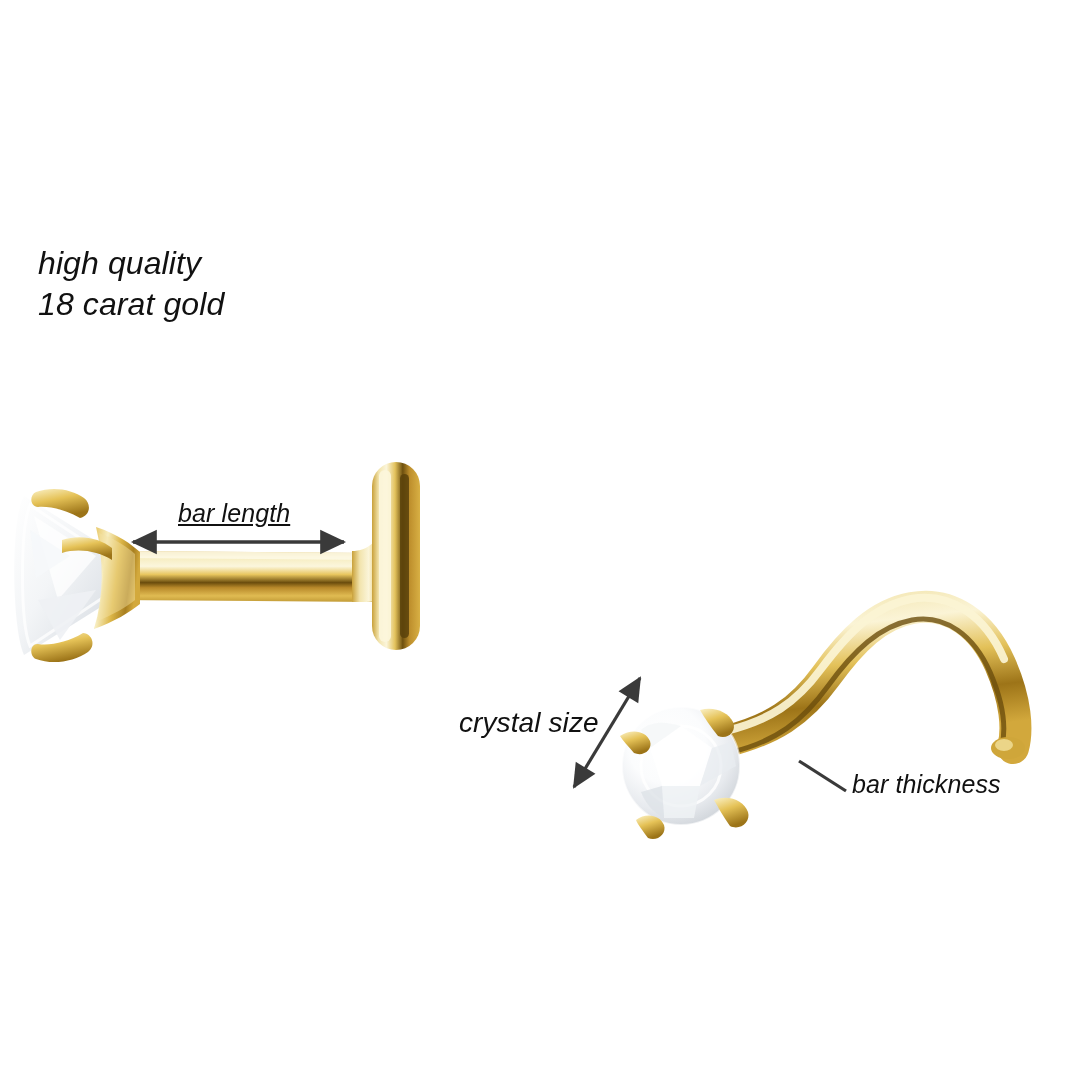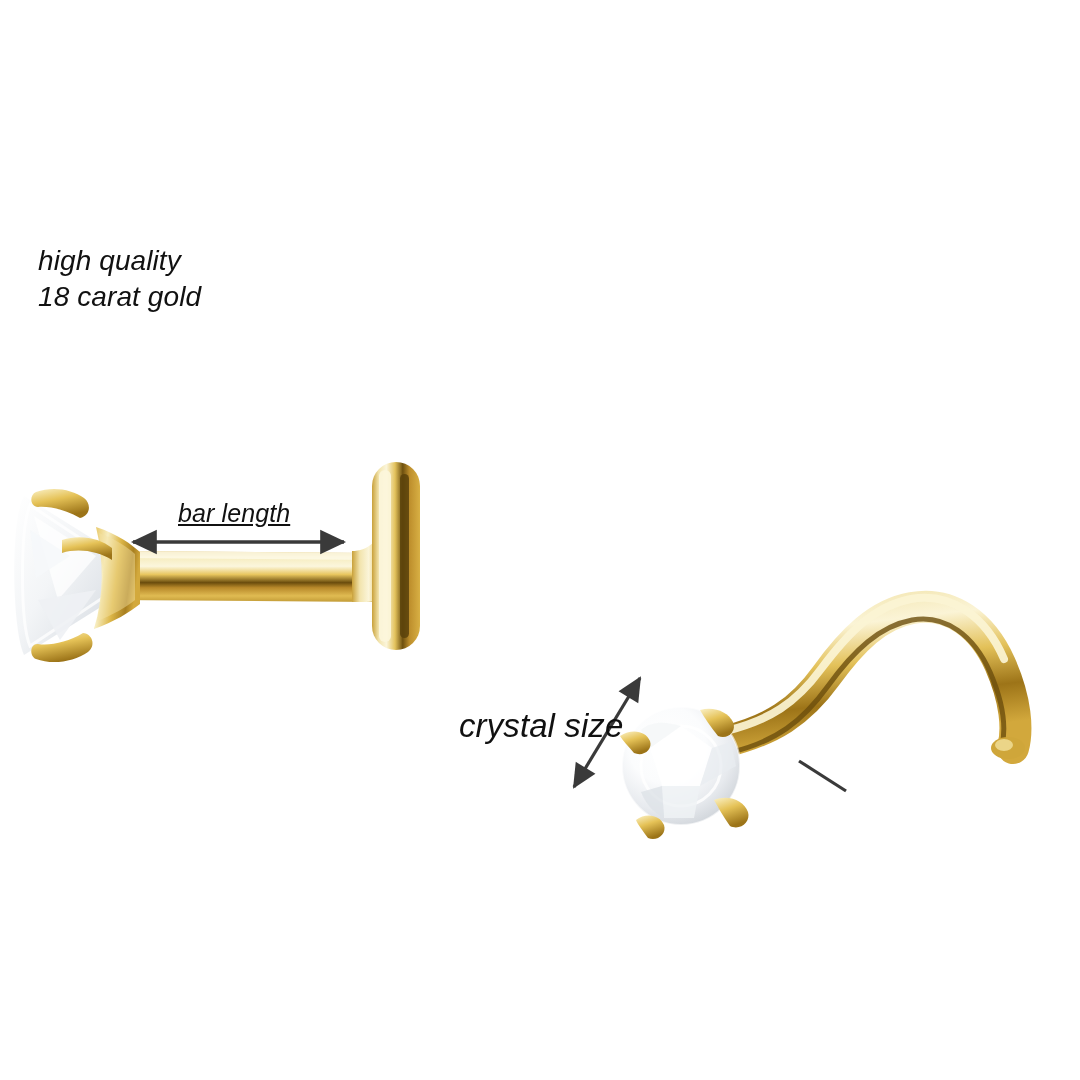--- a/index.html
+++ b/index.html
@@ -33,33 +33,33 @@
     font-family: "Liberation Sans", sans-serif;
     font-style: italic;
     color: #111111;
     white-space: pre;
     line-height: 1.28;
     letter-spacing: 0.1px;
   }
   #quality-label {
     left: 38px;
     top: 243px;
-    font-size: 28px;
+    font-size: 32px;
     font-weight: 400;
   }
   #bar-length-label {
     left: 178px;
     top: 497px;
     font-size: 25px;
     text-decoration: underline;
   }
   #crystal-size-label {
     left: 459px;
     top: 705px;
-    font-size: 33px;
+    font-size: 28px;
   }
   #bar-thickness-label {
     left: 852px;
     top: 768px;
     font-size: 25px;
   }
 </style>
 </head>
 <body>
 
@@ -229,14 +229,15 @@
     </g>
   </svg>
 
   <div class="label" id="quality-label">high quality
 18 carat gold</div>
 
   <div class="label" id="bar-length-label">bar length</div>
 
   <div class="label" id="crystal-size-label">crystal size</div>
 
+  <div class="label" id="bar-thickness-label">bar thickness</div>
 
 </div>
 
 </body></html>

